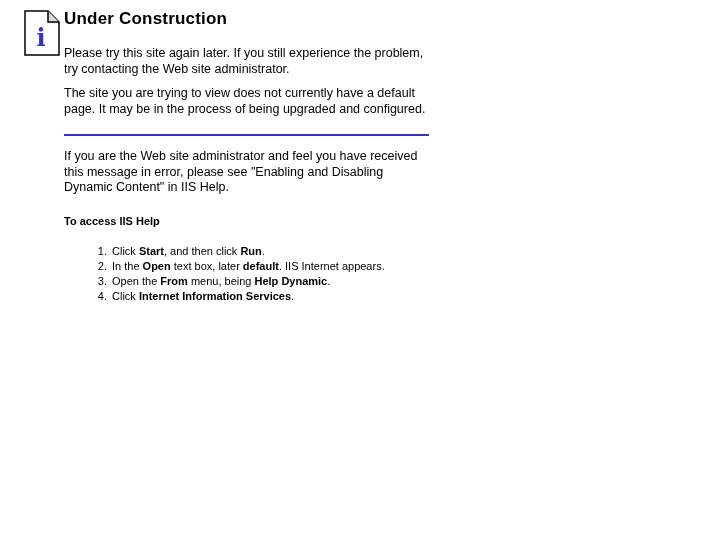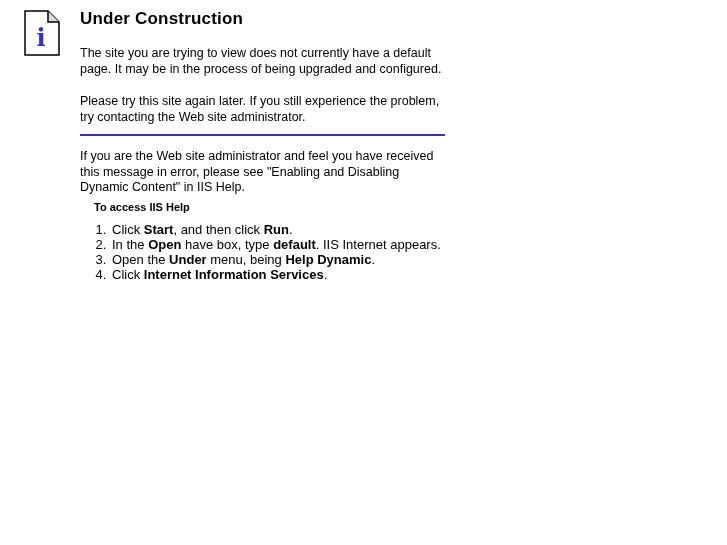--- a/index.html
+++ b/index.html
@@ -24,21 +24,21 @@
     left: 24px;
     top: 10px;
     width: 36px;
     height: 46px;
   }
   .doc-icon {
     display: block;
   }
   .content {
     position: absolute;
-    left: 80px;
+    left: 64px;
     top: 8px;
     width: 370px;
   }
   h1.title {
     font-size: 17px;
     font-weight: bold;
     margin: 0 0 16px 0;
     padding: 0;
     line-height: 22px;
     letter-spacing: 0.2px;
@@ -52,33 +52,33 @@
   p.para.last-before-rule {
     margin-bottom: 9px;
   }
   hr.rule {
     border: none;
     border-top: 2px solid #3333cc;
     margin: 0 0 13px 0;
     width: 365px;
   }
   p.after-rule {
-    margin-bottom: 4px;
+    margin-bottom: 18px;
   }
   h2.subhead {
     font-size: 11px;
     font-weight: bold;
-    margin: 0 0 8px 14px;
+    margin: 0 0 8px 0;
     padding: 0;
     line-height: 14px;
   }
   ol.steps {
-    margin: 0;
+    margin: 16px;
     padding: 0 0 0 30px;
-    font-size: 13px;
+    font-size: 11px;
     line-height: 15px;
   }
   ol.steps li {
     margin: 0 0 0 0;
     padding: 0 0 0 2px;
   }
   .b {
     font-weight: bold;
   }
 </style>
@@ -92,31 +92,31 @@
       <polygon points="1,1 24,1 35,12 35,45 1,45" fill="#ffffff" stroke="#000000" stroke-width="1.5"></polygon>
       <polyline points="24,1 24,12 35,12" fill="#d9d9d9" stroke="#000000" stroke-width="1.5"></polyline>
       <text x="17" y="36" font-family="DejaVu Serif, serif" font-size="24" font-weight="bold" fill="#3333cc" text-anchor="middle">i</text>
     </svg>
   </div>
 
   <div class="content">
 
     <h1 class="title">Under Construction</h1>
 
+    <p class="para last-before-rule">Please try this site again later. If you still experience the problem, try contacting the Web site administrator.</p>
+
     <p class="para">The site you are trying to view does not currently have a default page. It may be in the process of being upgraded and configured.</p>
-
-    <p class="para last-before-rule">Please try this site again later. If you still experience the problem, try contacting the Web site administrator.</p>
 
     <hr class="rule">
 
     <p class="para after-rule">If you are the Web site administrator and feel you have received this message in error, please see "Enabling and Disabling Dynamic Content" in IIS Help.</p>
 
     <h2 class="subhead">To access IIS Help</h2>
 
     <ol class="steps">
       <li><span>Click </span><span class="b">Start</span><span>, and then click </span><span class="b">Run</span><span>.</span></li>
-      <li><span>In the </span><span class="b">Open</span><span> have box, type </span><span class="b">default</span><span>. IIS Internet appears.</span></li>
-      <li><span>Open the </span><span class="b">Under</span><span> menu, being </span><span class="b">Help Dynamic</span><span>.</span></li>
+      <li><span>In the </span><span class="b">Open</span><span> text box, later </span><span class="b">default</span><span>. IIS Internet appears.</span></li>
+      <li><span>Open the </span><span class="b">From</span><span> menu, being </span><span class="b">Help Dynamic</span><span>.</span></li>
       <li><span>Click </span><span class="b">Internet Information Services</span><span>.</span></li>
     </ol>
 
   </div>
 </div>
 
 </body></html>

